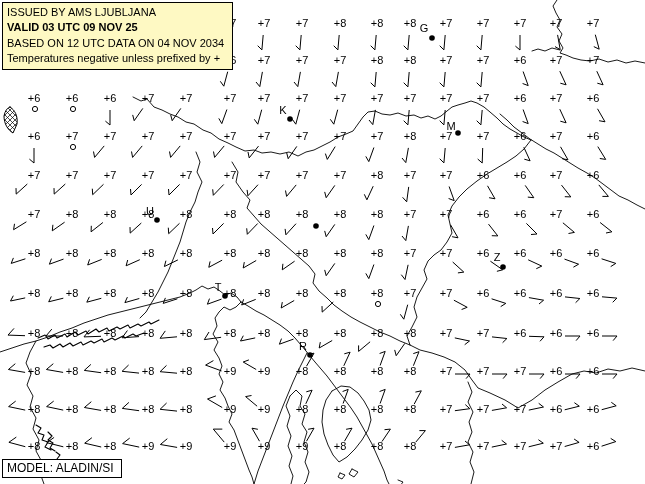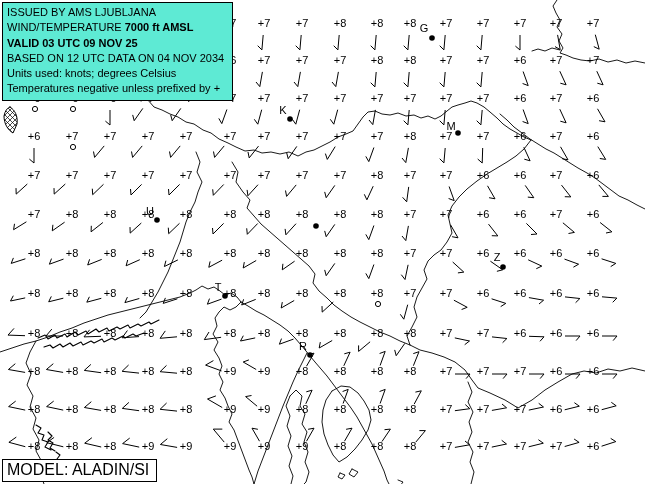--- a/index.html
+++ b/index.html
@@ -1,24 +1,24 @@
 <!DOCTYPE html>
 <html><head>
 <meta charset="utf-8">
 <style>
   html,body{margin:0;padding:0;background:#ffffff;}
   .stage{position:relative;width:645px;height:484px;background:#fff;overflow:hidden;
          font-family:"Liberation Sans",sans-serif;color:#000;}
   .stage svg{position:absolute;left:0;top:0;}
   .stage svg text{font-family:"Liberation Sans",sans-serif;font-size:11px;fill:#000;}
-  .info-box{position:absolute;left:2px;top:2px;width:222px;background:#5eead4;border:1px solid #000;
+  .info-box{position:absolute;left:2px;top:2px;width:222px;background:#fef9c3;border:1px solid #000;
             padding:2px 3px 3px 4px;font-size:11px;line-height:15.3px;white-space:nowrap;}
   .b{font-weight:bold;}
   .model-box{position:absolute;left:2px;top:459px;background:#fff;border:1px solid #000;
-             padding:1px 7px 2px 4px;font-size:16px;}
+             padding:1px 7px 2px 4px;font-size:12px;}
 </style>
 </head>
 <body>
 
 <div class="stage">
 
   <svg id="map" width="645" height="484" viewBox="0 0 645 484">
     <defs>
       <pattern id="xh" width="5" height="5" patternUnits="userSpaceOnUse">
         <path d="M0,5 L5,0 M0,0 L5,5" stroke="#000" stroke-width="0.7"></path>
@@ -422,22 +422,20 @@
       <circle cx="503" cy="267" r="2.8" fill="#000"></circle>
       <text x="497" y="261" text-anchor="middle">Z</text>
       <circle cx="225" cy="296" r="2.8" fill="#000"></circle>
       <text x="218" y="291" text-anchor="middle">T</text>
       <circle cx="310" cy="355" r="2.8" fill="#000"></circle>
       <text x="303" y="350" text-anchor="middle">R</text>
     </svg>
 
   <div class="info-box">
     <div>ISSUED BY AMS LJUBLJANA</div>
-    <div><span>WIND/TEMPERATURE</span> <span class="b">7000 ft AMSL</span></div>
     <div class="b">VALID 03 UTC 09 NOV 25</div>
     <div>BASED ON 12 UTC DATA ON 04 NOV 2034</div>
-    <div>Units used: knots; degrees Celsius</div>
     <div>Temperatures negative unless prefixed by +</div>
   </div>
 
   <div class="model-box">MODEL: ALADIN/SI</div>
 
 </div>
 
 </body></html>

